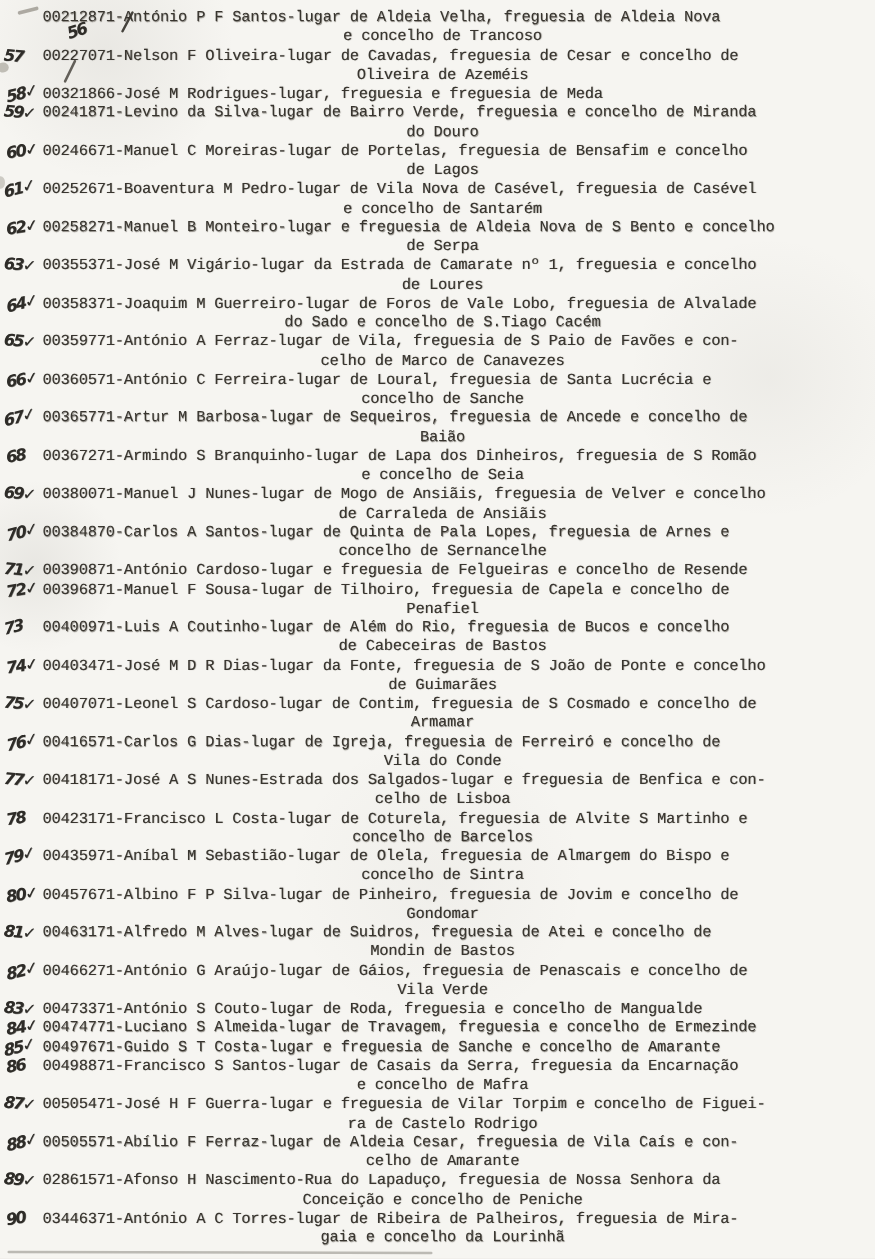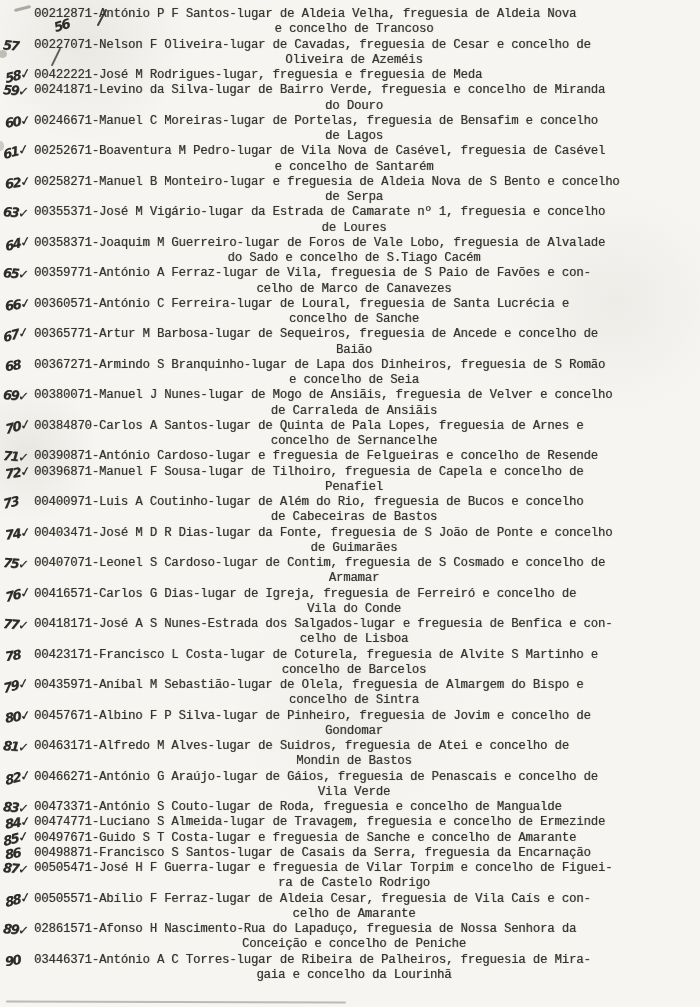--- a/index.html
+++ b/index.html
@@ -72,21 +72,21 @@
     </div>
 
     <div class="entry">
       <span class="mark">57</span>
       <div class="line l1"><span class="num">00227071</span><span class="txt">-Nelson F Oliveira-lugar de Cavadas, freguesia de Cesar e concelho de</span></div>
       <div class="line l2">Oliveira de Azeméis</div>
     </div>
 
     <div class="entry">
       <span class="mark">58✓</span>
-      <div class="line l1"><span class="num">00422221</span><span class="txt">-José M Rodrigues-lugar, freguesia e freguesia de Meda</span></div>
+      <div class="line l1"><span class="num">00321866</span><span class="txt">-José M Rodrigues-lugar, freguesia e freguesia de Meda</span></div>
 
     </div>
 
     <div class="entry">
       <span class="mark">59✓</span>
       <div class="line l1"><span class="num">00241871</span><span class="txt">-Levino da Silva-lugar de Bairro Verde, freguesia e concelho de Miranda</span></div>
       <div class="line l2">do Douro</div>
     </div>
 
     <div class="entry">
@@ -241,20 +241,21 @@
 
     <div class="entry">
       <span class="mark">85✓</span>
       <div class="line l1"><span class="num">00497671</span><span class="txt">-Guido S T Costa-lugar e freguesia de Sanche e concelho de Amarante</span></div>
 
     </div>
 
     <div class="entry">
       <span class="mark">86</span>
       <div class="line l1"><span class="num">00498871</span><span class="txt">-Francisco S Santos-lugar de Casais da Serra, freguesia da Encarnação</span></div>
+      <div class="line l2">e concelho de Mafra</div>
     </div>
 
     <div class="entry">
       <span class="mark">87✓</span>
       <div class="line l1"><span class="num">00505471</span><span class="txt">-José H F Guerra-lugar e freguesia de Vilar Torpim e concelho de Figuei-</span></div>
       <div class="line l2">ra de Castelo Rodrigo</div>
     </div>
 
     <div class="entry">
       <span class="mark">88✓</span>

